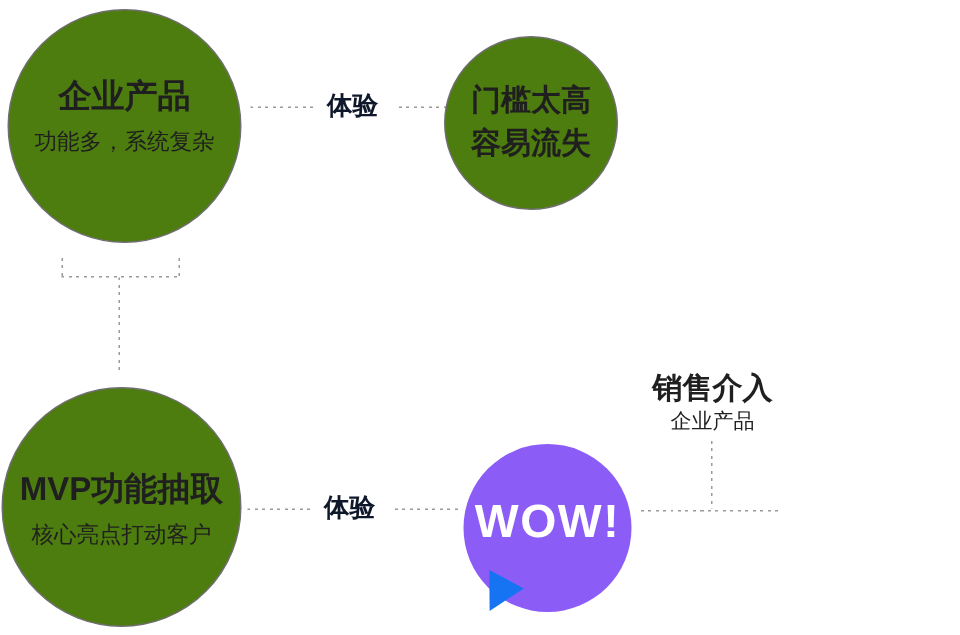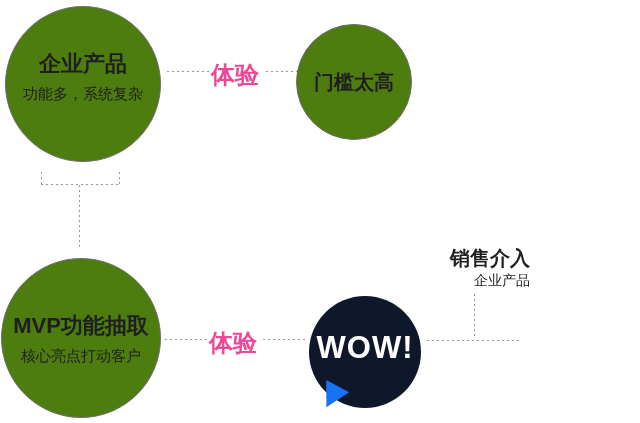--- a/index.html
+++ b/index.html
@@ -16,69 +16,70 @@
   .node-sub{margin-top:6px;}
   #enterprise-circle{left:5px;top:6px;width:156px;height:156px;padding-bottom:16px;}
   #enterprise-circle .node-title{font-size:22px;}
   #enterprise-circle .node-sub{font-size:15px;}
   #threshold-circle{left:296px;top:24px;width:116px;height:116px;font-size:20px;font-weight:bold;line-height:29px;}
   #mvp-circle{left:1px;top:258px;width:160px;height:160px;}
   #mvp-circle .node-title{font-size:22px;}
   #mvp-circle .node-sub{font-size:15px;}
   #convert-circle{left:521px;top:287px;width:114px;height:114px;font-size:20px;font-weight:bold;}
   .exp-label{
-    position:absolute;width:58px;text-align:center;font-size:24px;font-weight:bold;color:#ec4899;
+    position:absolute;width:58px;text-align:center;font-size:17px;font-weight:bold;color:#0f172a;
   }
   #experience-label-top{left:206px;top:59px;}
   #experience-label-bottom{left:204px;top:327px;}
   .hdash{position:absolute;height:1px;
     background-image:repeating-linear-gradient(90deg,#9a9a9a 0 2px,transparent 2px 5px);}
   .vdash{position:absolute;width:1px;
     background-image:repeating-linear-gradient(180deg,#9a9a9a 0 2px,transparent 2px 5px);}
   #conn-top-left{left:167px;top:71px;width:43px;}
   #conn-top-right{left:266px;top:71px;width:45px;}
   #conn-bottom-left{left:165px;top:339px;width:42px;}
   #conn-bottom-right{left:263px;top:339px;width:44px;}
   #conn-wow-convert{left:427px;top:340px;width:92px;}
   #bracket-left-tick{left:41px;top:172px;height:13px;}
   #bracket-right-tick{left:119px;top:172px;height:13px;}
   #bracket-horizontal{left:41px;top:184px;width:79px;}
   #bracket-stem{left:79px;top:185px;height:65px;}
   #sales-stem{left:474px;top:294px;height:45px;}
   #wow-bubble{
     position:absolute;left:309px;top:296px;width:112px;height:112px;border-radius:50%;
-    background:#0f172a;display:flex;flex-direction:column;align-items:center;justify-content:center;
+    background:#8b5cf6;display:flex;flex-direction:column;align-items:center;justify-content:center;
     text-align:center;color:#ffffff;padding-bottom:8px;box-sizing:border-box;
   }
   #wow-tail{
     position:absolute;left:7px;bottom:-13px;width:0;height:0;
     border:13px solid transparent;border-top:24px solid #1674f3;transform:rotate(28deg);
   }
   #wow-title{font-size:31px;font-weight:900;letter-spacing:1px;line-height:32px;}
   #wow-subtitle{font-size:16px;margin-top:5px;}
-  .sales-note{position:absolute;left:420px;width:110px;text-align:right;}
+  .sales-note{position:absolute;left:420px;width:110px;text-align:center;}
   #sales-note-title{top:245px;font-size:20px;font-weight:bold;}
   #sales-note-subtitle{top:272px;font-size:14px;color:#222;}
 </style>
 </head>
 <body>
 
 <div class="canvas">
 
   <div class="circle" id="enterprise-circle">
     <div class="node-title">企业产品</div>
     <div class="node-sub">功能多，系统复杂</div>
   </div>
 
   <div class="hdash" id="conn-top-left"></div>
   <div class="exp-label" id="experience-label-top">体验</div>
   <div class="hdash" id="conn-top-right"></div>
 
   <div class="circle" id="threshold-circle">
     <div>门槛太高</div>
+    <div>容易流失</div>
   </div>
 
   <div class="vdash" id="bracket-left-tick"></div>
   <div class="vdash" id="bracket-right-tick"></div>
   <div class="hdash" id="bracket-horizontal"></div>
   <div class="vdash" id="bracket-stem"></div>
 
   <div class="circle" id="mvp-circle">
     <div class="node-title">MVP功能抽取</div>
     <div class="node-sub">核心亮点打动客户</div>

